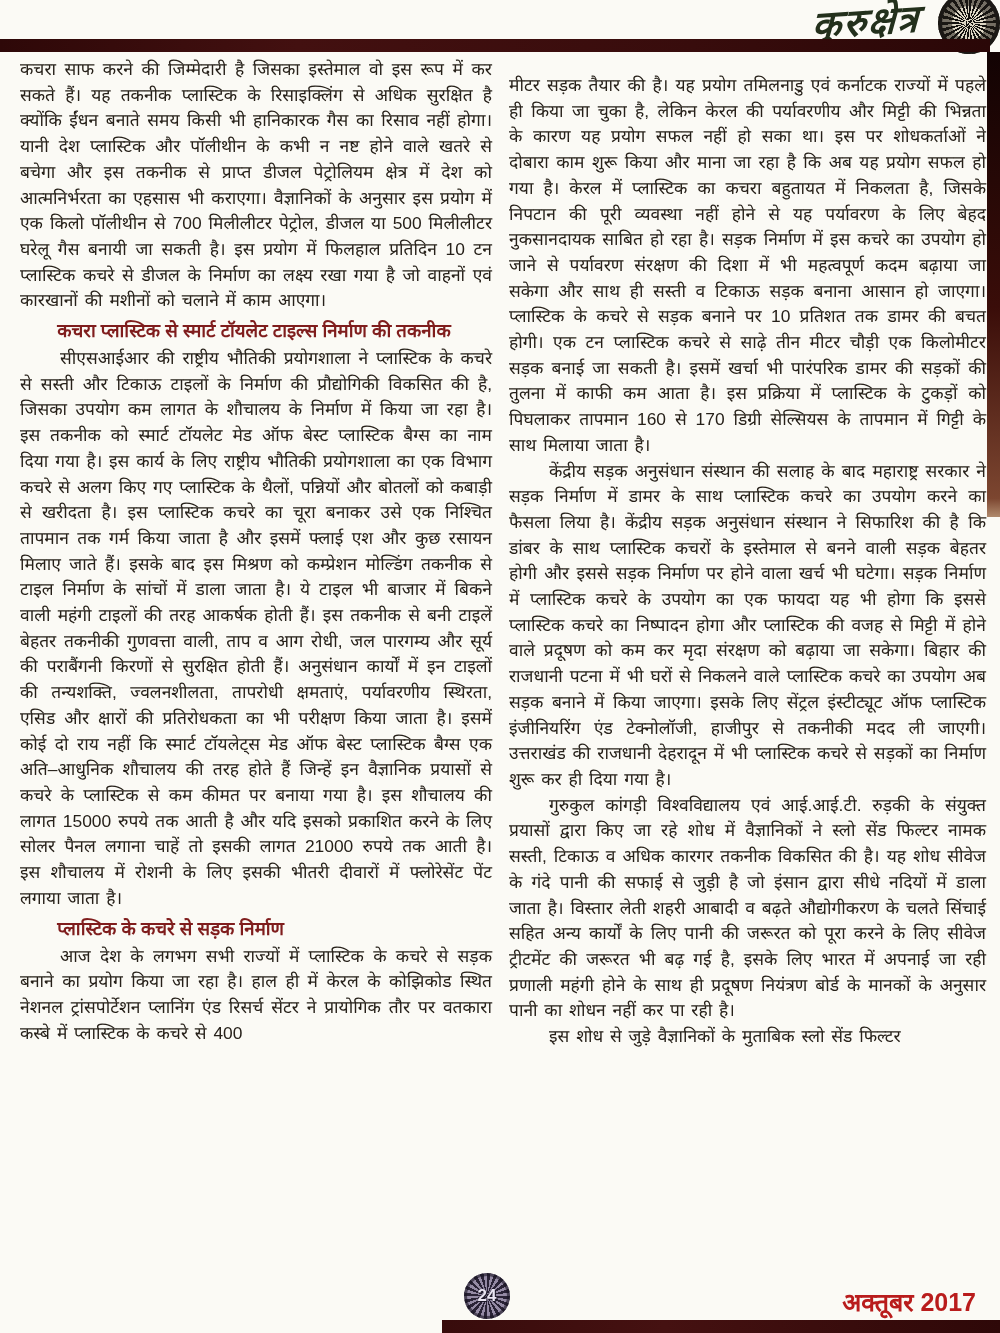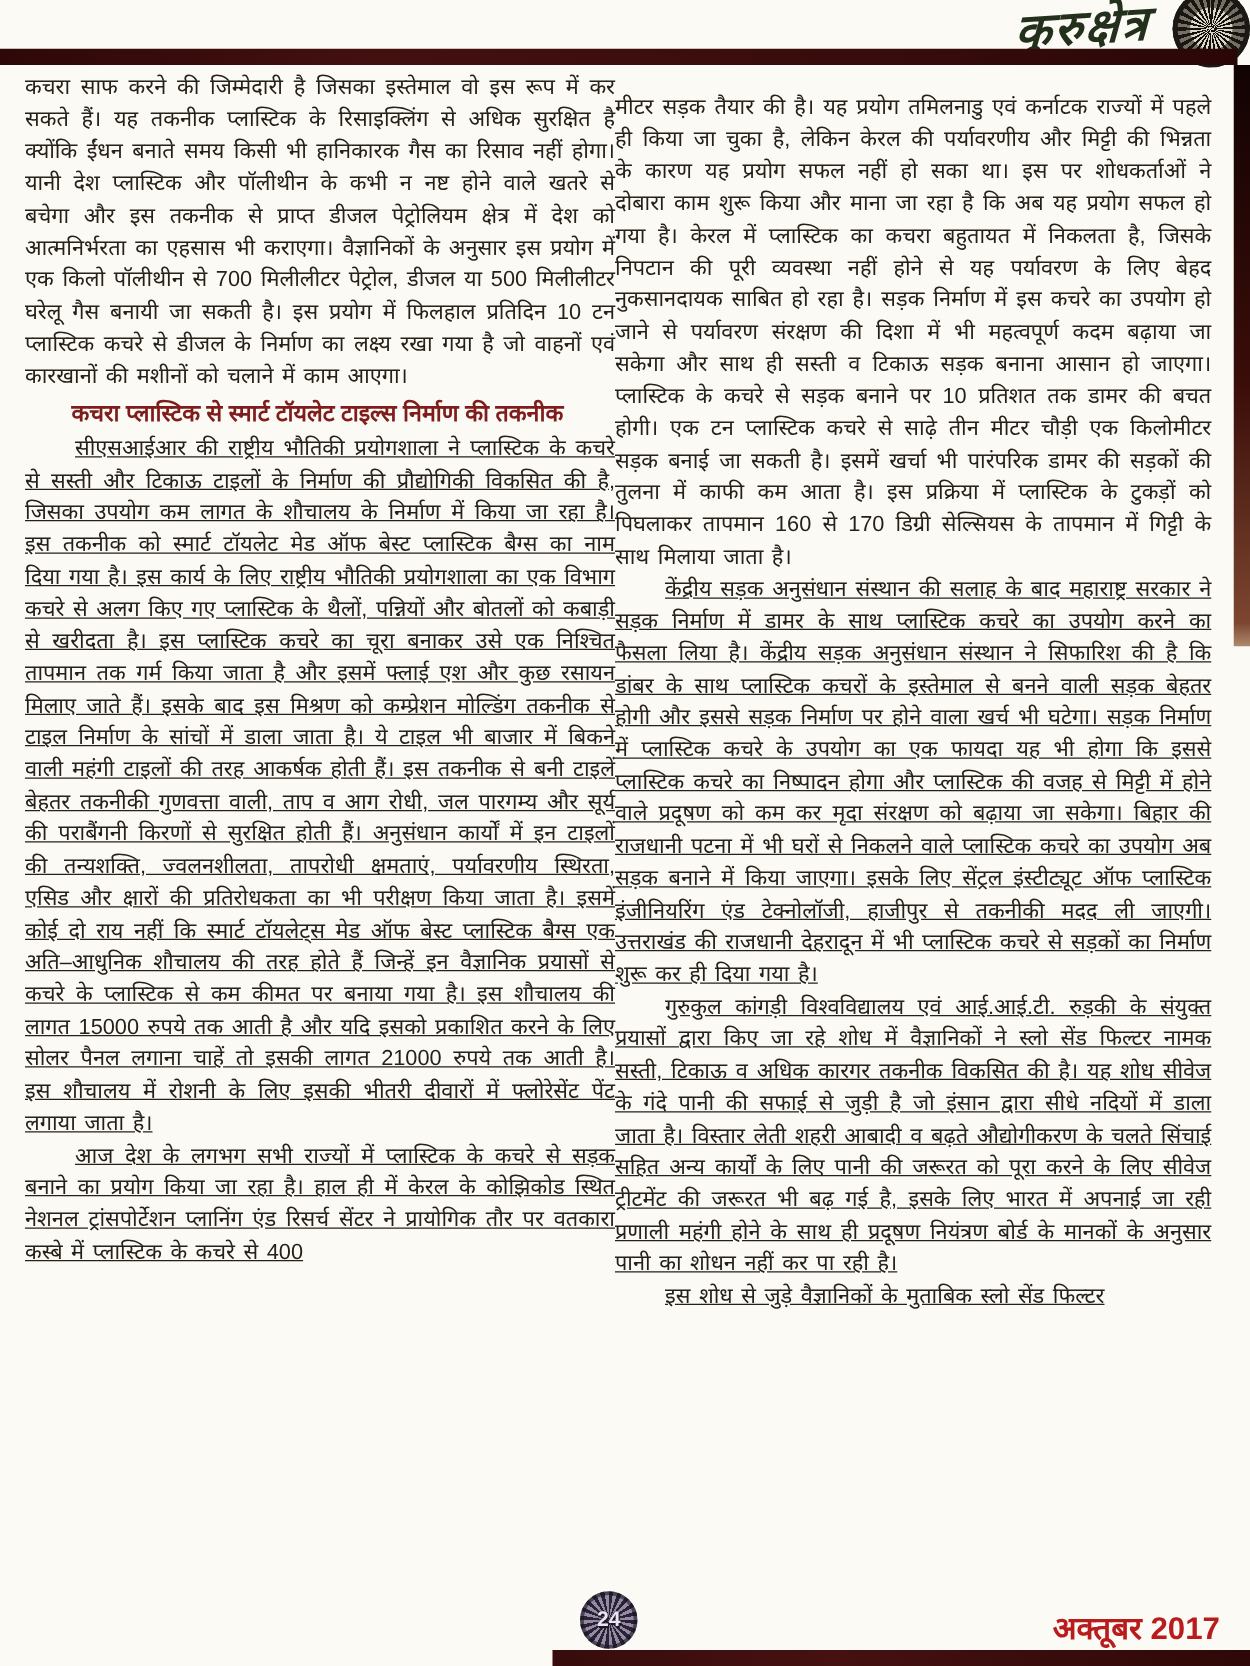--- a/index.html
+++ b/index.html
@@ -31,31 +31,31 @@
     background:linear-gradient(90deg,#2e0808,#431010 30%,#380c0c 70%,#2a0707);
   }
   .edge-strip{
     position:absolute;top:52px;right:0;width:13px;height:465px;
     background:linear-gradient(180deg,#120303,#3a0d09 55%,#7c4630 96%,#b08a6d);
   }
   
   .content{
     position:absolute;top:57px;left:20px;
     width:966px;height:1238px;
-    display:flex;
+    display:flex;gap:17px;
   }
   .column{width:472px;text-align:justify;}
   .column.right{width:477px;margin-top:16px;}
   .para{
     margin:0;
     font-size:17.4px;line-height:25.7px;
     word-spacing:2px;
     color:#262019;
   }
-  .para.indent{text-indent:2.3em;text-decoration:underline;}
+  .para.indent{text-indent:2.3em;}
   .subhead{
     margin:4px 0 2px 0;
     font-size:18.6px;line-height:26px;font-weight:bold;
     text-indent:2.0em;text-align:justify;
     color:#7f1d1d;
   }
   
   .bottombar{
     position:absolute;bottom:0;left:442px;right:0;height:13px;
     background:linear-gradient(90deg,#380c0c,#451111 40%,#2e0808);
@@ -84,20 +84,21 @@
   <div class="logo-script">कुरुक्षेत्र</div>
   <div class="emblem"></div>
   <div class="topbar"></div>
   <div class="edge-strip"></div>
 
   <div class="content">
     <div class="column left">
         <p class="para">कचरा साफ करने की जिम्मेदारी है जिसका इस्तेमाल वो इस रूप में कर सकते हैं। यह तकनीक प्लास्टिक के रिसाइक्लिंग से अधिक सुरक्षित है क्योंकि ईंधन बनाते समय किसी भी हानिकारक गैस का रिसाव नहीं होगा। यानी देश प्लास्टिक और पॉलीथीन के कभी न नष्ट होने वाले खतरे से बचेगा और इस तकनीक से प्राप्त डीजल पेट्रोलियम क्षेत्र में देश को आत्मनिर्भरता का एहसास भी कराएगा। वैज्ञानिकों के अनुसार इस प्रयोग में एक किलो पॉलीथीन से 700 मिलीलीटर पेट्रोल, डीजल या 500 मिलीलीटर घरेलू गैस बनायी जा सकती है। इस प्रयोग में फिलहाल प्रतिदिन 10 टन प्लास्टिक कचरे से डीजल के निर्माण का लक्ष्य रखा गया है जो वाहनों एवं कारखानों की मशीनों को चलाने में काम आएगा।</p>
         <h3 class="subhead">कचरा प्लास्टिक से स्मार्ट टॉयलेट टाइल्स निर्माण की तकनीक</h3>
         <p class="para indent">सीएसआईआर की राष्ट्रीय भौतिकी प्रयोगशाला ने प्लास्टिक के कचरे से सस्ती और टिकाऊ टाइलों के निर्माण की प्रौद्योगिकी विकसित की है, जिसका उपयोग कम लागत के शौचालय के निर्माण में किया जा रहा है। इस तकनीक को स्मार्ट टॉयलेट मेड ऑफ बेस्ट प्लास्टिक बैग्स का नाम दिया गया है। इस कार्य के लिए राष्ट्रीय भौतिकी प्रयोगशाला का एक विभाग कचरे से अलग किए गए प्लास्टिक के थैलों, पन्नियों और बोतलों को कबाड़ी से खरीदता है। इस प्लास्टिक कचरे का चूरा बनाकर उसे एक निश्चित तापमान तक गर्म किया जाता है और इसमें फ्लाई एश और कुछ रसायन मिलाए जाते हैं। इसके बाद इस मिश्रण को कम्प्रेशन मोल्डिंग तकनीक से टाइल निर्माण के सांचों में डाला जाता है। ये टाइल भी बाजार में बिकने वाली महंगी टाइलों की तरह आकर्षक होती हैं। इस तकनीक से बनी टाइलें बेहतर तकनीकी गुणवत्ता वाली, ताप व आग रोधी, जल पारगम्य और सूर्य की पराबैंगनी किरणों से सुरक्षित होती हैं। अनुसंधान कार्यों में इन टाइलों की तन्यशक्ति, ज्वलनशीलता, तापरोधी क्षमताएं, पर्यावरणीय स्थिरता, एसिड और क्षारों की प्रतिरोधकता का भी परीक्षण किया जाता है। इसमें कोई दो राय नहीं कि स्मार्ट टॉयलेट्स मेड ऑफ बेस्ट प्लास्टिक बैग्स एक अति–आधुनिक शौचालय की तरह होते हैं जिन्हें इन वैज्ञानिक प्रयासों से कचरे के प्लास्टिक से कम कीमत पर बनाया गया है। इस शौचालय की लागत 15000 रुपये तक आती है और यदि इसको प्रकाशित करने के लिए सोलर पैनल लगाना चाहें तो इसकी लागत 21000 रुपये तक आती है। इस शौचालय में रोशनी के लिए इसकी भीतरी दीवारों में फ्लोरेसेंट पेंट लगाया जाता है।</p>
+        <h3 class="subhead">प्लास्टिक के कचरे से सड़क निर्माण</h3>
         <p class="para indent">आज देश के लगभग सभी राज्यों में प्लास्टिक के कचरे से सड़क बनाने का प्रयोग किया जा रहा है। हाल ही में केरल के कोझिकोड स्थित नेशनल ट्रांसपोर्टेशन प्लानिंग एंड रिसर्च सेंटर ने प्रायोगिक तौर पर वतकारा कस्बे में प्लास्टिक के कचरे से 400</p>
       </div>
     <div class="column right">
         <p class="para">मीटर सड़क तैयार की है। यह प्रयोग तमिलनाडु एवं कर्नाटक राज्यों में पहले ही किया जा चुका है, लेकिन केरल की पर्यावरणीय और मिट्टी की भिन्नता के कारण यह प्रयोग सफल नहीं हो सका था। इस पर शोधकर्ताओं ने दोबारा काम शुरू किया और माना जा रहा है कि अब यह प्रयोग सफल हो गया है। केरल में प्लास्टिक का कचरा बहुतायत में निकलता है, जिसके निपटान की पूरी व्यवस्था नहीं होने से यह पर्यावरण के लिए बेहद नुकसानदायक साबित हो रहा है। सड़क निर्माण में इस कचरे का उपयोग हो जाने से पर्यावरण संरक्षण की दिशा में भी महत्वपूर्ण कदम बढ़ाया जा सकेगा और साथ ही सस्ती व टिकाऊ सड़क बनाना आसान हो जाएगा। प्लास्टिक के कचरे से सड़क बनाने पर 10 प्रतिशत तक डामर की बचत होगी। एक टन प्लास्टिक कचरे से साढ़े तीन मीटर चौड़ी एक किलोमीटर सड़क बनाई जा सकती है। इसमें खर्चा भी पारंपरिक डामर की सड़कों की तुलना में काफी कम आता है। इस प्रक्रिया में प्लास्टिक के टुकड़ों को पिघलाकर तापमान 160 से 170 डिग्री सेल्सियस के तापमान में गिट्टी के साथ मिलाया जाता है।</p>
         <p class="para indent">केंद्रीय सड़क अनुसंधान संस्थान की सलाह के बाद महाराष्ट्र सरकार ने सड़क निर्माण में डामर के साथ प्लास्टिक कचरे का उपयोग करने का फैसला लिया है। केंद्रीय सड़क अनुसंधान संस्थान ने सिफारिश की है कि डांबर के साथ प्लास्टिक कचरों के इस्तेमाल से बनने वाली सड़क बेहतर होगी और इससे सड़क निर्माण पर होने वाला खर्च भी घटेगा। सड़क निर्माण में प्लास्टिक कचरे के उपयोग का एक फायदा यह भी होगा कि इससे प्लास्टिक कचरे का निष्पादन होगा और प्लास्टिक की वजह से मिट्टी में होने वाले प्रदूषण को कम कर मृदा संरक्षण को बढ़ाया जा सकेगा। बिहार की राजधानी पटना में भी घरों से निकलने वाले प्लास्टिक कचरे का उपयोग अब सड़क बनाने में किया जाएगा। इसके लिए सेंट्रल इंस्टीट्यूट ऑफ प्लास्टिक इंजीनियरिंग एंड टेक्नोलॉजी, हाजीपुर से तकनीकी मदद ली जाएगी। उत्तराखंड की राजधानी देहरादून में भी प्लास्टिक कचरे से सड़कों का निर्माण शुरू कर ही दिया गया है।</p>
         <p class="para indent">गुरुकुल कांगड़ी विश्वविद्यालय एवं आई.आई.टी. रुड़की के संयुक्त प्रयासों द्वारा किए जा रहे शोध में वैज्ञानिकों ने स्लो सेंड फिल्टर नामक सस्ती, टिकाऊ व अधिक कारगर तकनीक विकसित की है। यह शोध सीवेज के गंदे पानी की सफाई से जुड़ी है जो इंसान द्वारा सीधे नदियों में डाला जाता है। विस्तार लेती शहरी आबादी व बढ़ते औद्योगीकरण के चलते सिंचाई सहित अन्य कार्यों के लिए पानी की जरूरत को पूरा करने के लिए सीवेज ट्रीटमेंट की जरूरत भी बढ़ गई है, इसके लिए भारत में अपनाई जा रही प्रणाली महंगी होने के साथ ही प्रदूषण नियंत्रण बोर्ड के मानकों के अनुसार पानी का शोधन नहीं कर पा रही है।</p>
         <p class="para indent">इस शोध से जुड़े वैज्ञानिकों के मुताबिक स्लो सेंड फिल्टर</p>
       </div>
   </div>
 

